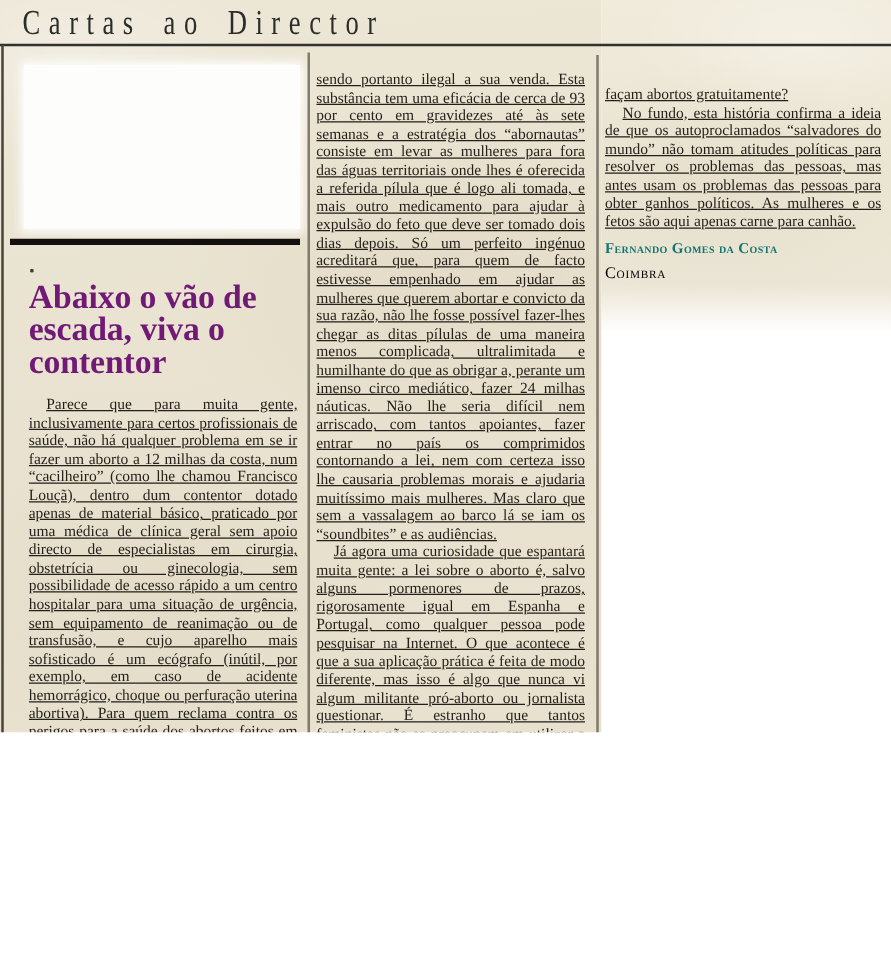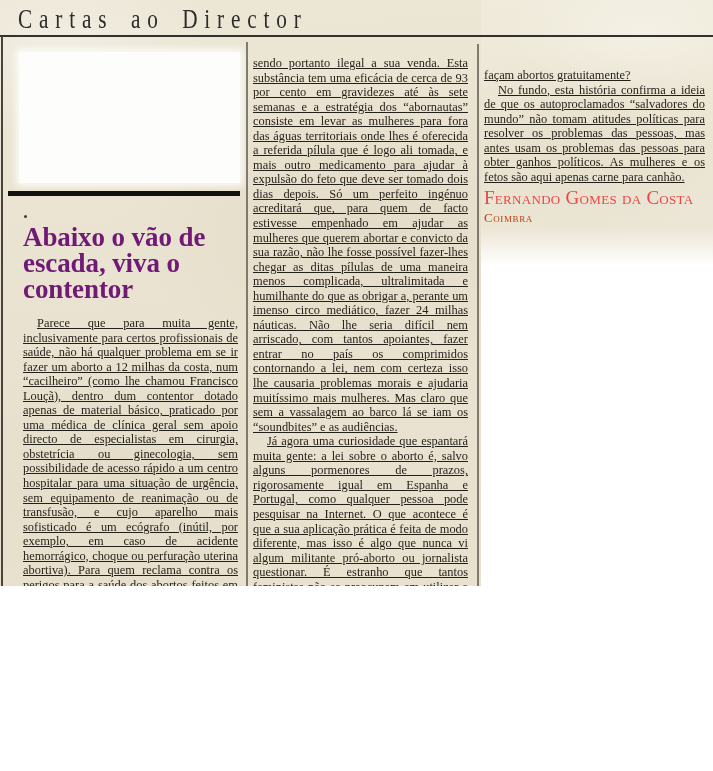--- a/index.html
+++ b/index.html
@@ -54,23 +54,23 @@
   .col-2{left:253px;top:56px;width:215px;height:704px;}
   .col-3{left:484px;top:68px;width:221px;height:250px;}
   .headline{
     font-size:27px;line-height:26px;font-weight:700;letter-spacing:-.1px;
     color:#701a75;text-align:left;margin:0 0 14px 0;
   }
   .para{margin:0;text-indent:14px;text-decoration:underline;}
   .para.no-indent{text-indent:0;}
   
   .signature{margin-top:4px;text-align:left;}
-  .sig-name{font-variant:small-caps;font-weight:400;font-size:19px;line-height:20px;letter-spacing:.3px;color:#ef4444;}
+  .sig-name{font-variant:small-caps;font-weight:700;font-size:12px;line-height:20px;letter-spacing:.3px;color:#0f766e;}
   .sig-role{font-variant:small-caps;font-size:13px;line-height:19px;letter-spacing:.4px;color:#2b261f;}
-  .sig-city{font-variant:small-caps;font-size:13px;line-height:19px;letter-spacing:.6px;color:#c2410c;}
+  .sig-city{font-variant:small-caps;font-size:13px;line-height:19px;letter-spacing:.6px;color:#000000;}
   
   .ghost-line{
     position:absolute;left:28px;top:750px;width:478px;height:11px;
     background:repeating-linear-gradient(90deg,
       rgba(108,100,86,.55) 0 13px, rgba(182,174,154,.22) 13px 21px);
     filter:blur(2.2px);opacity:.55;border-radius:4px;
   }
   .bottom-rule{
     position:absolute;left:7px;top:762px;width:513px;height:3px;
     background:linear-gradient(90deg,#34312b 0%,rgba(72,68,59,.55) 12%,rgba(72,68,59,.5) 88%,#34312b 100%);

